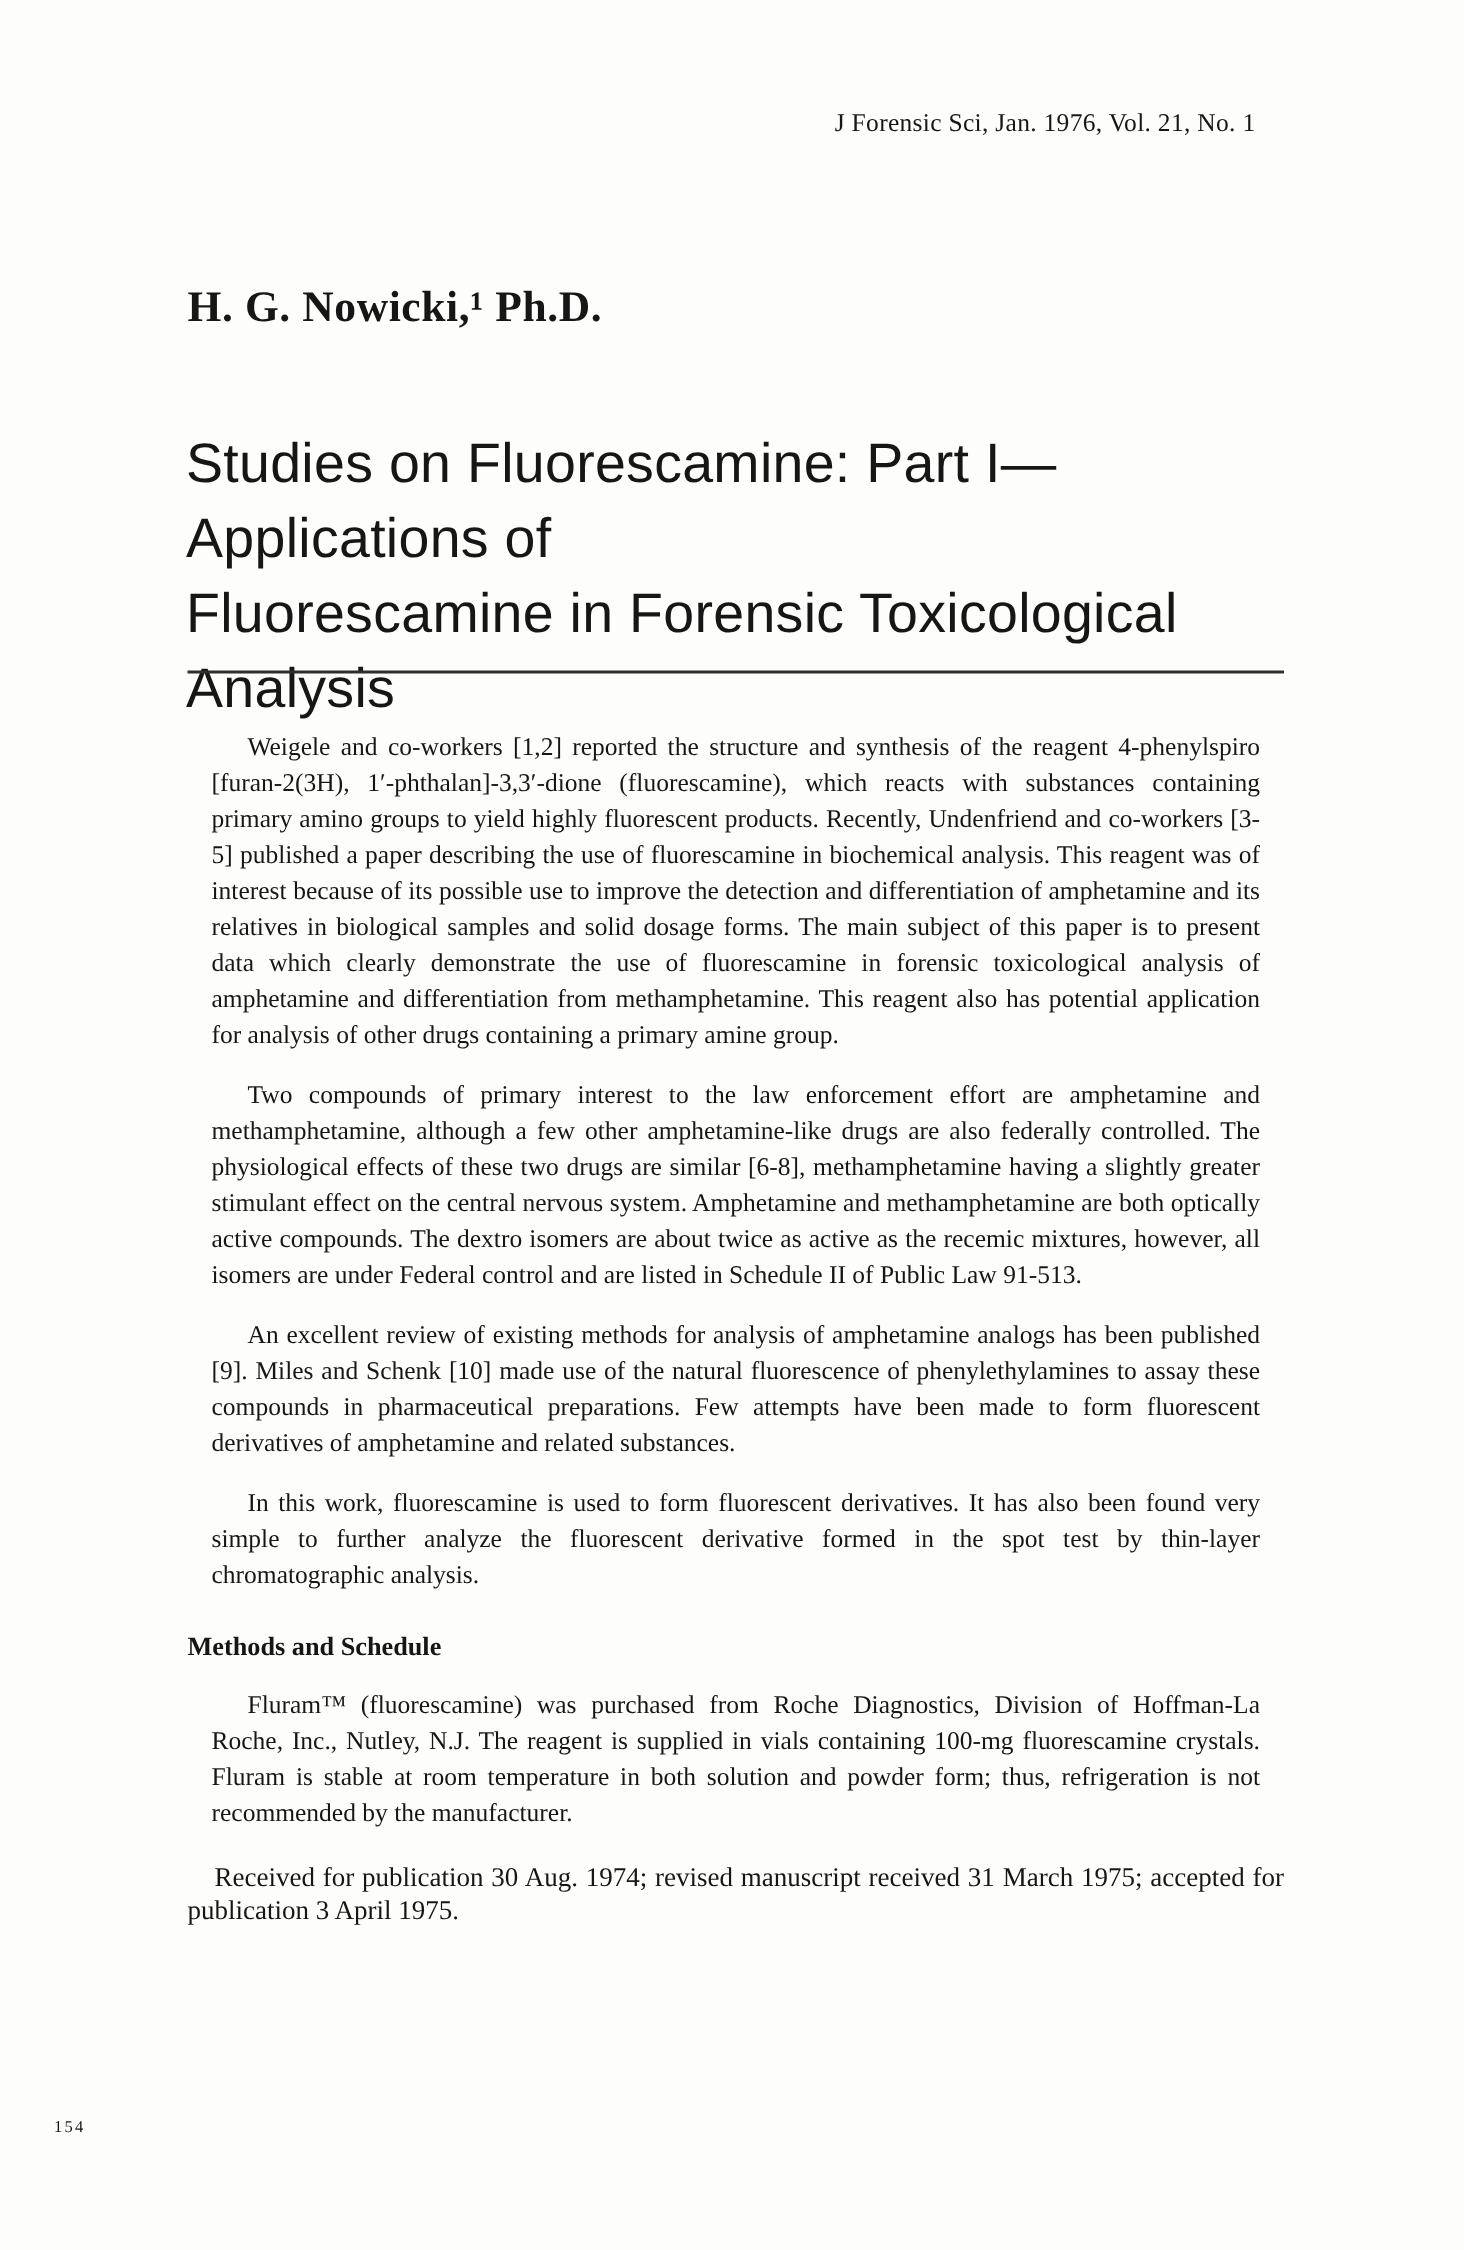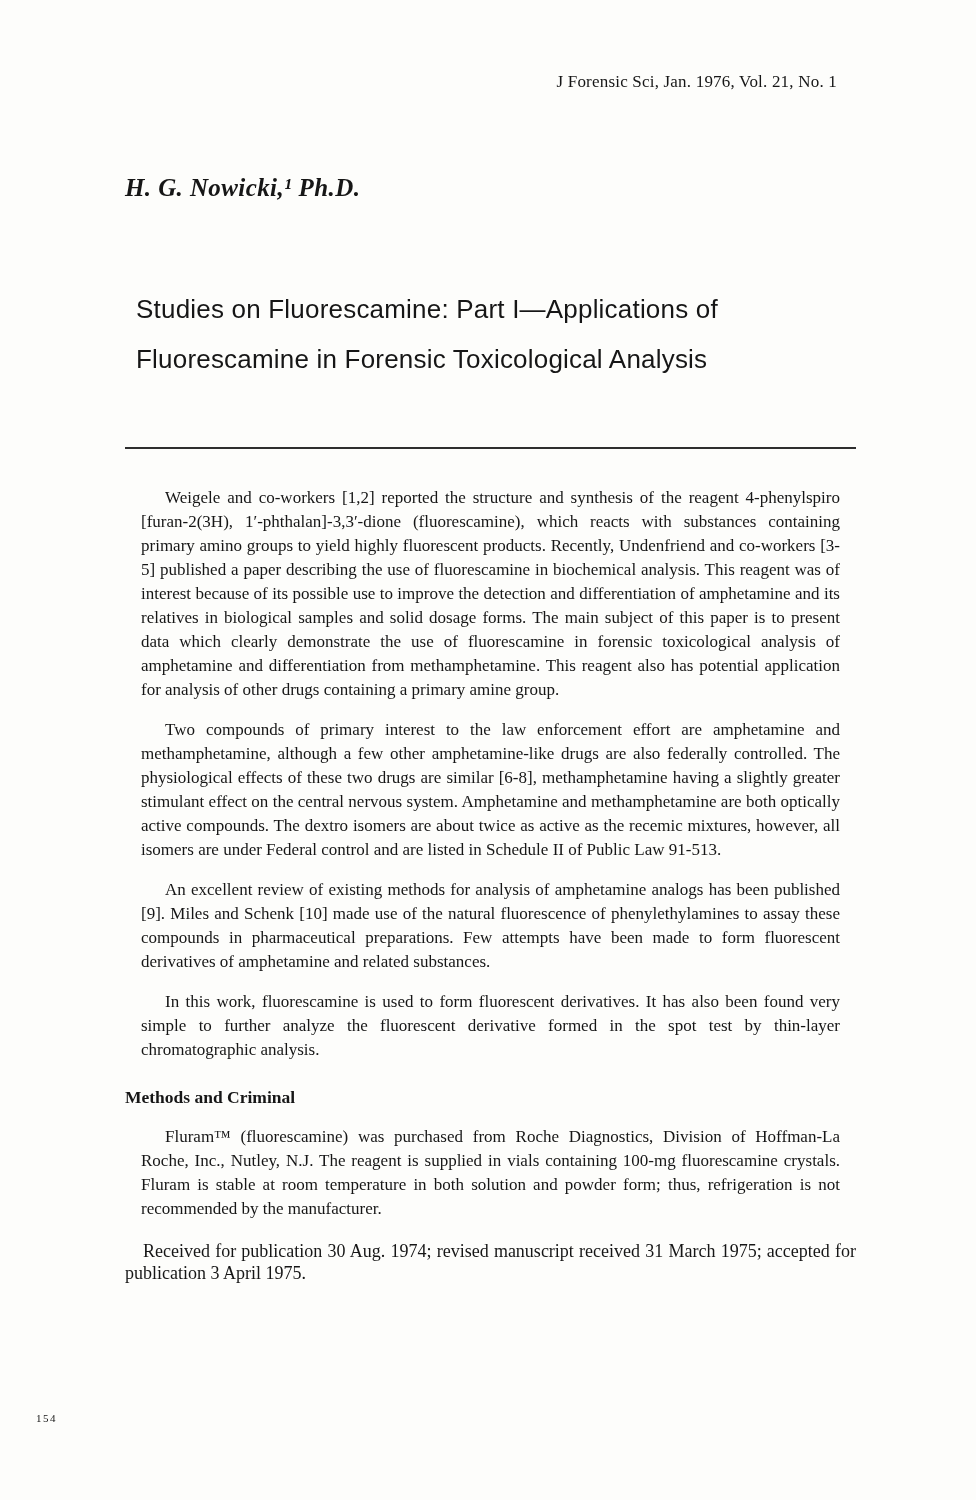--- a/index.html
+++ b/index.html
@@ -20,35 +20,34 @@
     position: absolute;
     top: 72px;
     left: 125px;
     width: 712px;
     text-align: right;
     font-size: 17px;
     letter-spacing: 0.2px;
   }
   .author-line {
     position: absolute;
-    top: 174px;
+    top: 189px;
     left: 125px;
-    font-style: italic;
     font-weight: 600;
-    font-size: 25px;
+    font-size: 29px;
     letter-spacing: 0.4px;
   }
   .article-title {
     position: absolute;
     top: 284px;
-    left: 136px;
+    left: 124px;
     width: 745px;
     font-family: "Liberation Sans", sans-serif;
     font-weight: 400;
-    font-size: 26px;
+    font-size: 37px;
     line-height: 50px;
     letter-spacing: 0.2px;
   }
   .title-rule {
     position: absolute;
     top: 447px;
     left: 125px;
     width: 731px;
     height: 2px;
     background: #2e2e2e;
@@ -107,21 +106,21 @@
   </div>
 
   <div class="title-rule"></div>
 
   <div class="text-column">
     <p>Weigele and co-workers [1,2] reported the structure and synthesis of the reagent 4-phenylspiro [furan-2(3H), 1′-phthalan]-3,3′-dione (fluorescamine), which reacts with substances containing primary amino groups to yield highly fluorescent products. Recently, Undenfriend and co-workers [3-5] published a paper describing the use of fluorescamine in biochemical analysis. This reagent was of interest because of its possible use to improve the detection and differentiation of amphetamine and its relatives in biological samples and solid dosage forms. The main subject of this paper is to present data which clearly demonstrate the use of fluorescamine in forensic toxicological analysis of amphetamine and differentiation from methamphetamine. This reagent also has potential application for analysis of other drugs containing a primary amine group.</p>
     <p>Two compounds of primary interest to the law enforcement effort are amphetamine and methamphetamine, although a few other amphetamine-like drugs are also federally controlled. The physiological effects of these two drugs are similar [6-8], methamphetamine having a slightly greater stimulant effect on the central nervous system. Amphetamine and methamphetamine are both optically active compounds. The dextro isomers are about twice as active as the recemic mixtures, however, all isomers are under Federal control and are listed in Schedule II of Public Law 91-513.</p>
     <p>An excellent review of existing methods for analysis of amphetamine analogs has been published [9]. Miles and Schenk [10] made use of the natural fluorescence of phenylethylamines to assay these compounds in pharmaceutical preparations. Few attempts have been made to form fluorescent derivatives of amphetamine and related substances.</p>
     <p>In this work, fluorescamine is used to form fluorescent derivatives. It has also been found very simple to further analyze the fluorescent derivative formed in the spot test by thin-layer chromatographic analysis.</p>
 
-    <div class="section-heading">Methods and Criminal</div>
+    <div class="section-heading">Methods and Schedule</div>
 
     <p>Fluram™ (fluorescamine) was purchased from Roche Diagnostics, Division of Hoffman-La Roche, Inc., Nutley, N.J. The reagent is supplied in vials containing 100-mg fluorescamine crystals. Fluram is stable at room temperature in both solution and powder form; thus, refrigeration is not recommended by the manufacturer.</p>
 
     <div class="footnotes">
       <p>Received for publication 30 Aug. 1974; revised manuscript received 31 March 1975; accepted for publication 3 April 1975.</p>
     </div>
   </div>
 
   <div class="page-number">154</div>
 

